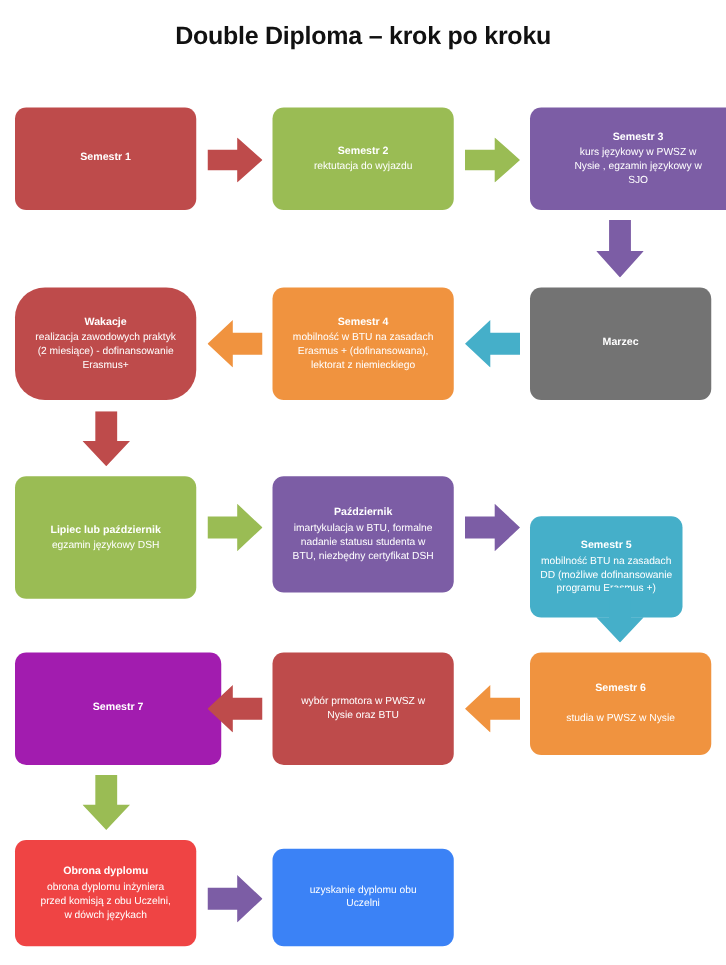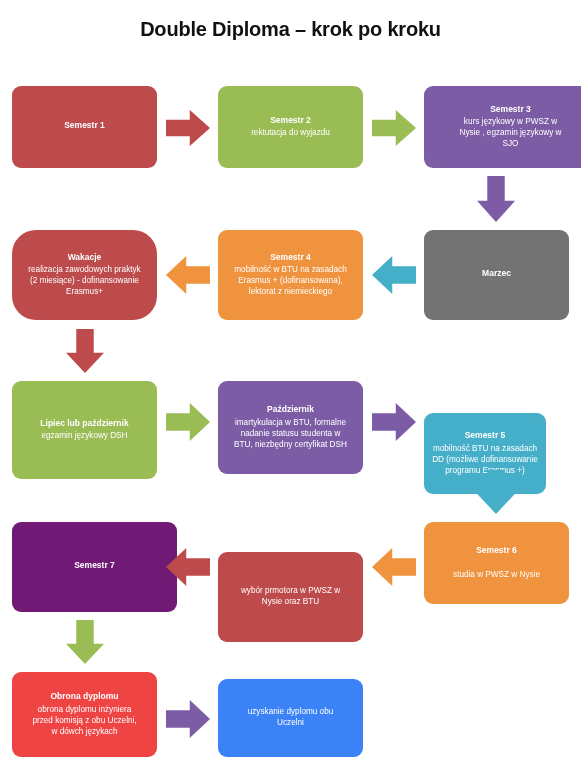--- a/index.html
+++ b/index.html
@@ -110,25 +110,25 @@
       <div class="node" style="left: 424px; top: 381px; width: 122px; height: 81px; background: rgb(69, 175, 201); margin-top: 32px;">
         <div class="hd">Semestr 5</div>
         <div class="bd">mobilność BTU na zasadach
 DD (możliwe dofinansowanie
 programu Erasmus +)</div>
       </div>
       <div class="node" style="left: 424px; top: 522px; width: 145px; height: 82px; background: rgb(240, 147, 63); gap: 12px;">
         <div class="hd">Semestr 6</div>
         <div class="bd">studia w PWSZ w Nysie</div>
       </div>
-      <div class="node no-head" style="left: 218px; top: 552px; width: 145px; height: 90px; background: rgb(190, 75, 75);">
+      <div class="node no-head" style="left: 218px; top: 522px; width: 145px; height: 90px; background: rgb(190, 75, 75);">
         <div class="bd">wybór prmotora w PWSZ w
 Nysie oraz BTU</div>
       </div>
-      <div class="node" style="left: 12px; top: 522px; width: 165px; height: 90px; background: #701a75;">
+      <div class="node" style="left: 12px; top: 522px; width: 165px; height: 90px; background: #a21caf;">
         <div class="hd">Semestr 7</div>
       </div>
       <div class="node" style="left: 12px; top: 672px; width: 145px; height: 85px; background: #ef4444;">
         <div class="hd">Obrona dyplomu</div>
         <div class="bd">obrona dyplomu inżyniera
 przed komisją z obu Uczelni,
 w dówch językach</div>
       </div>
       <div class="node no-head" style="left: 218px; top: 679px; width: 145px; height: 78px; background: #3b82f6;">
         <div class="bd">uzyskanie dyplomu obu

